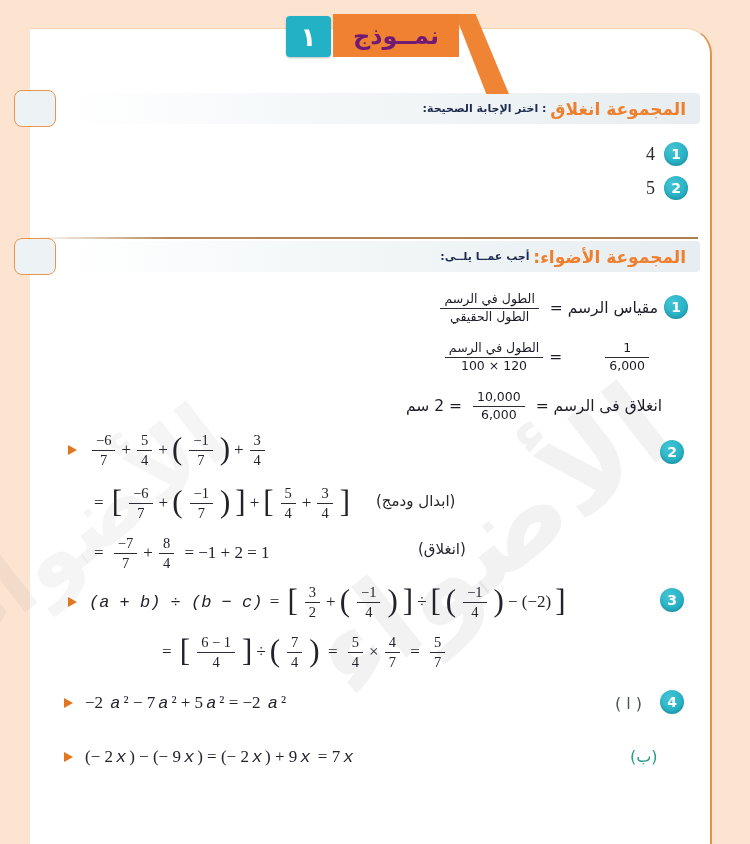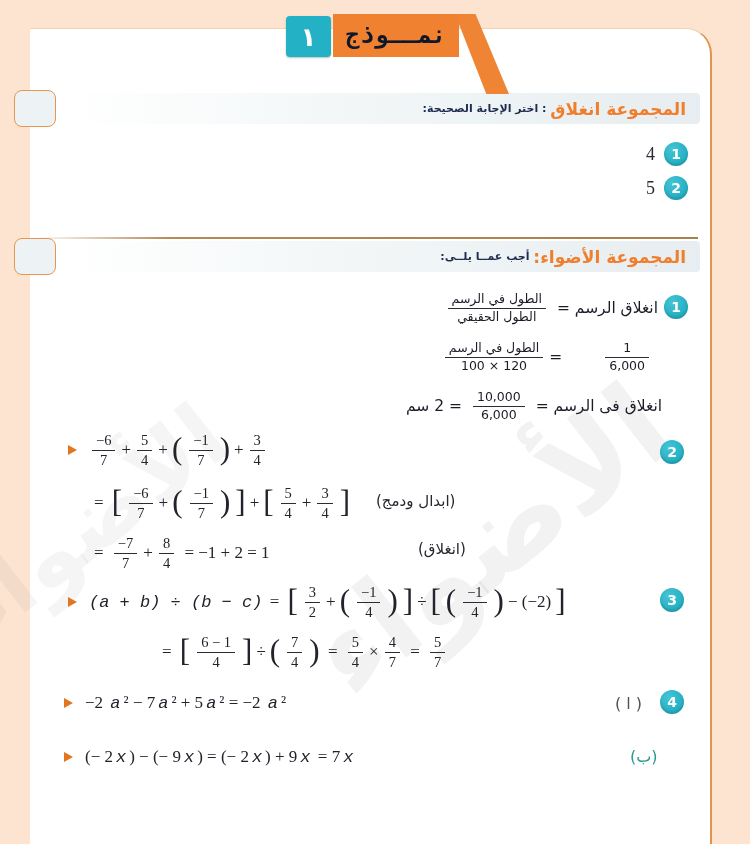--- a/index.html
+++ b/index.html
@@ -6,21 +6,21 @@
   body{width:750px;height:844px;font-family:"DejaVu Sans",sans-serif;}
   .page{position:relative;width:750px;height:844px;background:#fce4d0;overflow:hidden;}
 
   
   .panel{position:absolute;left:30px;top:28px;width:680px;height:820px;background:#ffffff;
          border-top:1px solid #f2d3ae;border-right:2px solid #e1944c;border-radius:0 26px 0 0;}
 
   
   .model-flag{position:absolute;left:333px;top:14px;width:126px;height:43px;background:#f08130;
               display:flex;align-items:center;justify-content:center;z-index:4;}
-  .model-flag span{color:#0f172a;font-weight:bold;font-size:24px;font-family:Liberation Mono, monospace;}
+  .model-flag span{color:#701a75;font-weight:bold;font-size:24px;}
   .model-tail{position:absolute;left:455px;top:14px;width:54px;height:80px;background:#ef8434;
               clip-path:polygon(0% 0%,38% 0%,100% 100%,58% 100%);z-index:3;}
   .model-num{position:absolute;left:286px;top:16px;width:45px;height:41px;background:#22b1c5;
              border-radius:4px;display:flex;align-items:center;justify-content:center;z-index:5;
              box-shadow:0 1px 2px rgba(0,0,0,0.25);}
   .model-num span{color:#fff;font-weight:bold;font-size:26px;line-height:1;}
 
   
   .watermark{position:absolute;left:260px;top:370px;width:460px;height:340px;z-index:1;
              transform:rotate(-38deg);font-size:118px;font-weight:bold;color:rgba(70,70,80,0.07);
@@ -108,21 +108,21 @@
   <div class="divider"></div>
 
   <div class="band band2">
     <span class="band-tab"></span>
     <span class="band-hl">المجموعة الأضواء:</span>
       <span class="band-rest"> أجب عمــا يلــى:</span>
   </div>
 
   <span class="num-circle qcircle" style="left:664px;top:295px">1</span>
   <div class="mrow rtl" style="right:92px;top:287px">
-      <span class="mtx">انغلاق الرسم = </span>
+      <span class="mtx">مقياس الرسم = </span>
       <span class="frac">
         <span class="fnum">الطول في الرسم</span>
         <span class="fbar"></span>
         <span class="fden">الطول الحقيقي</span>
       </span>
     </div>
   <div class="mrow rtl" style="right:98px;top:336px">
       <span class="frac">
         <span class="fnum">1</span>
         <span class="fbar"></span>

